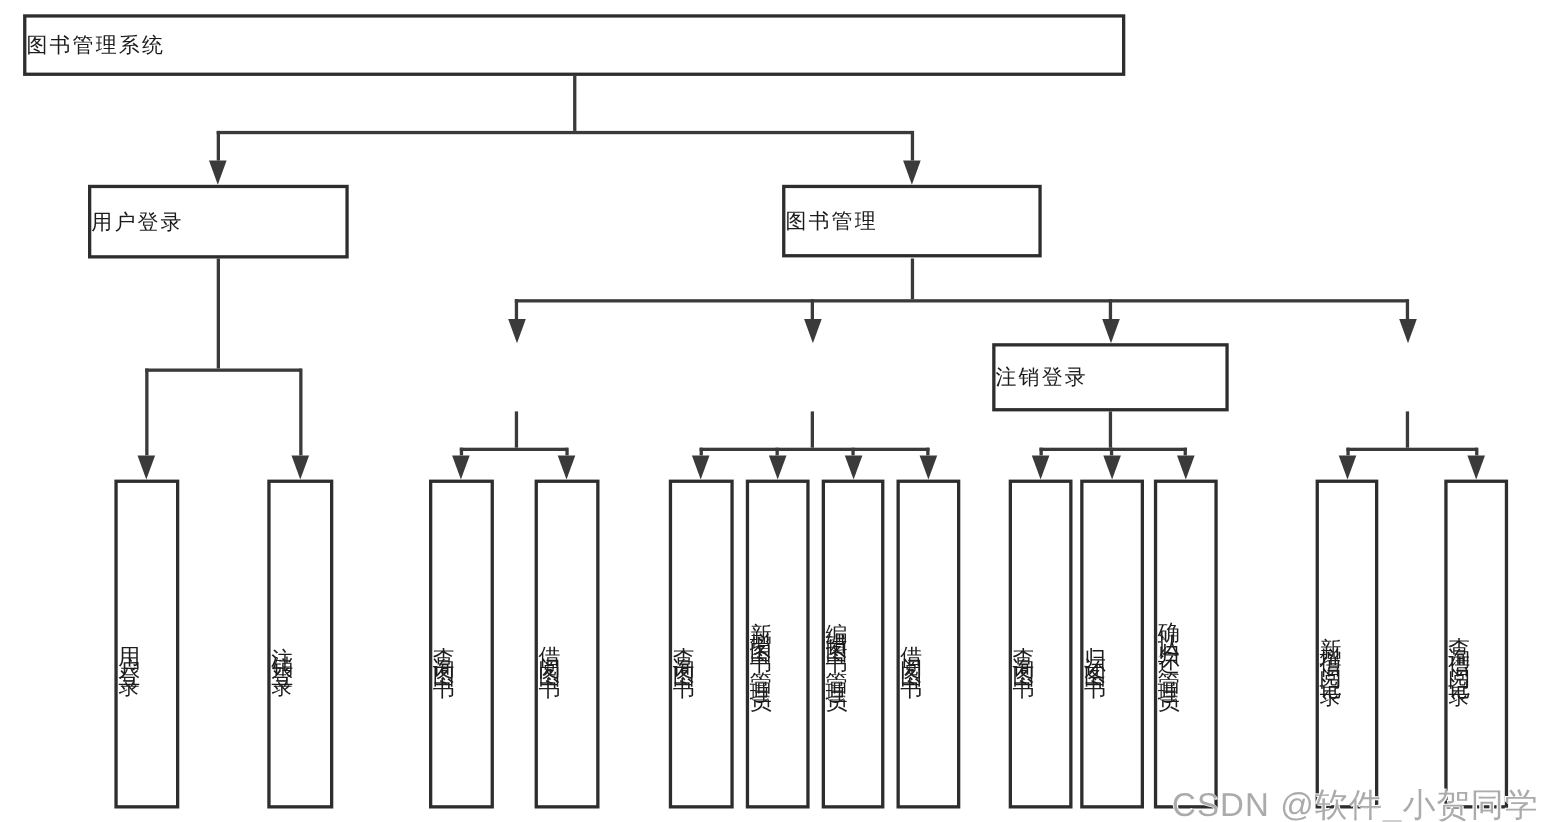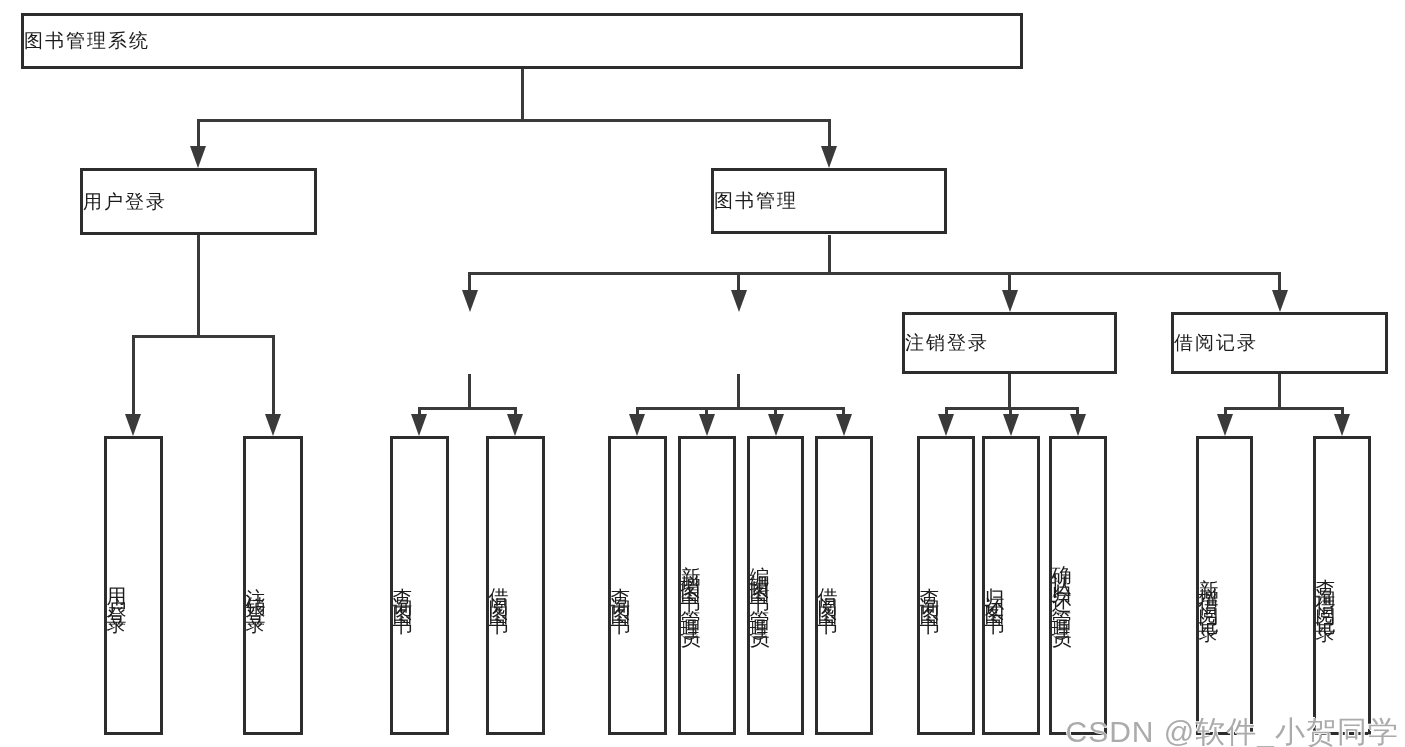--- a/index.html
+++ b/index.html
@@ -92,23 +92,20 @@
   <div class="lv" style="left:737px; top:272px; height:18px;"></div>
   <div class="arr" style="left:731px; top:290px;"></div>
   <div class="lv" style="left:1008px; top:272px; height:18px;"></div>
   <div class="arr" style="left:1002px; top:290px;"></div>
   <div class="lv" style="left:1278px; top:272px; height:18px;"></div>
   <div class="arr" style="left:1272px; top:290px;"></div>
 
   <div class="box" style="left:902px; top:312px; width:215px; height:62px;">
     <span class="htext">注销登录</span>
   </div>
-  <div class="box" style="left:1171px; top:312px; width:217px; height:62px;">
-    <span class="htext">借阅记录</span>
-  </div>
 
   <div class="lv" style="left:468px; top:374px; height:33px;"></div>
   <div class="lh" style="left:418px; top:407px; width:98px;"></div>
   <div class="lv" style="left:418px; top:407px; height:7px;"></div>
   <div class="arr" style="left:411px; top:414px;"></div>
   <div class="lv" style="left:514px; top:407px; height:7px;"></div>
   <div class="arr" style="left:507px; top:414px;"></div>
 
   <div class="lv" style="left:737px; top:374px; height:33px;"></div>
   <div class="lh" style="left:636px; top:407px; width:209px;"></div>

